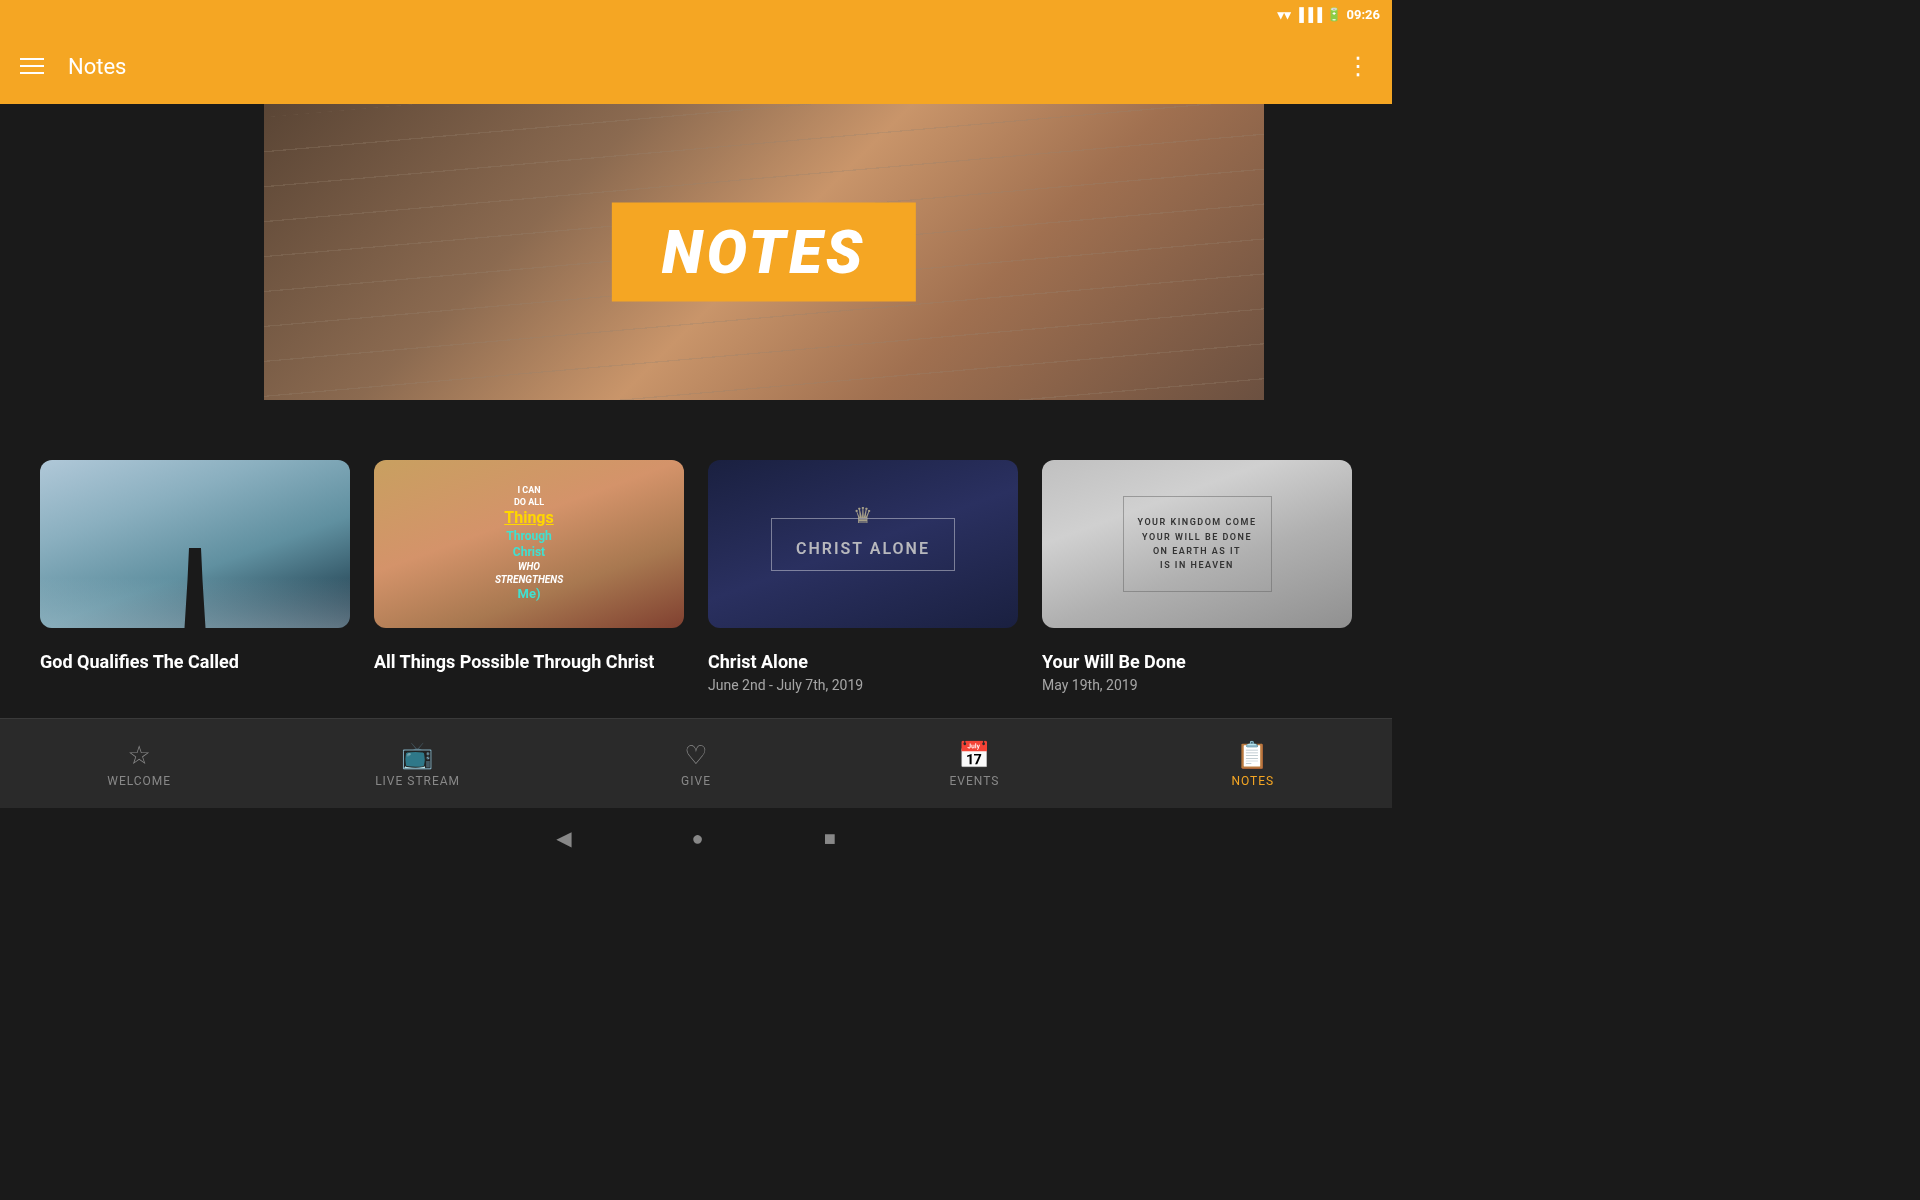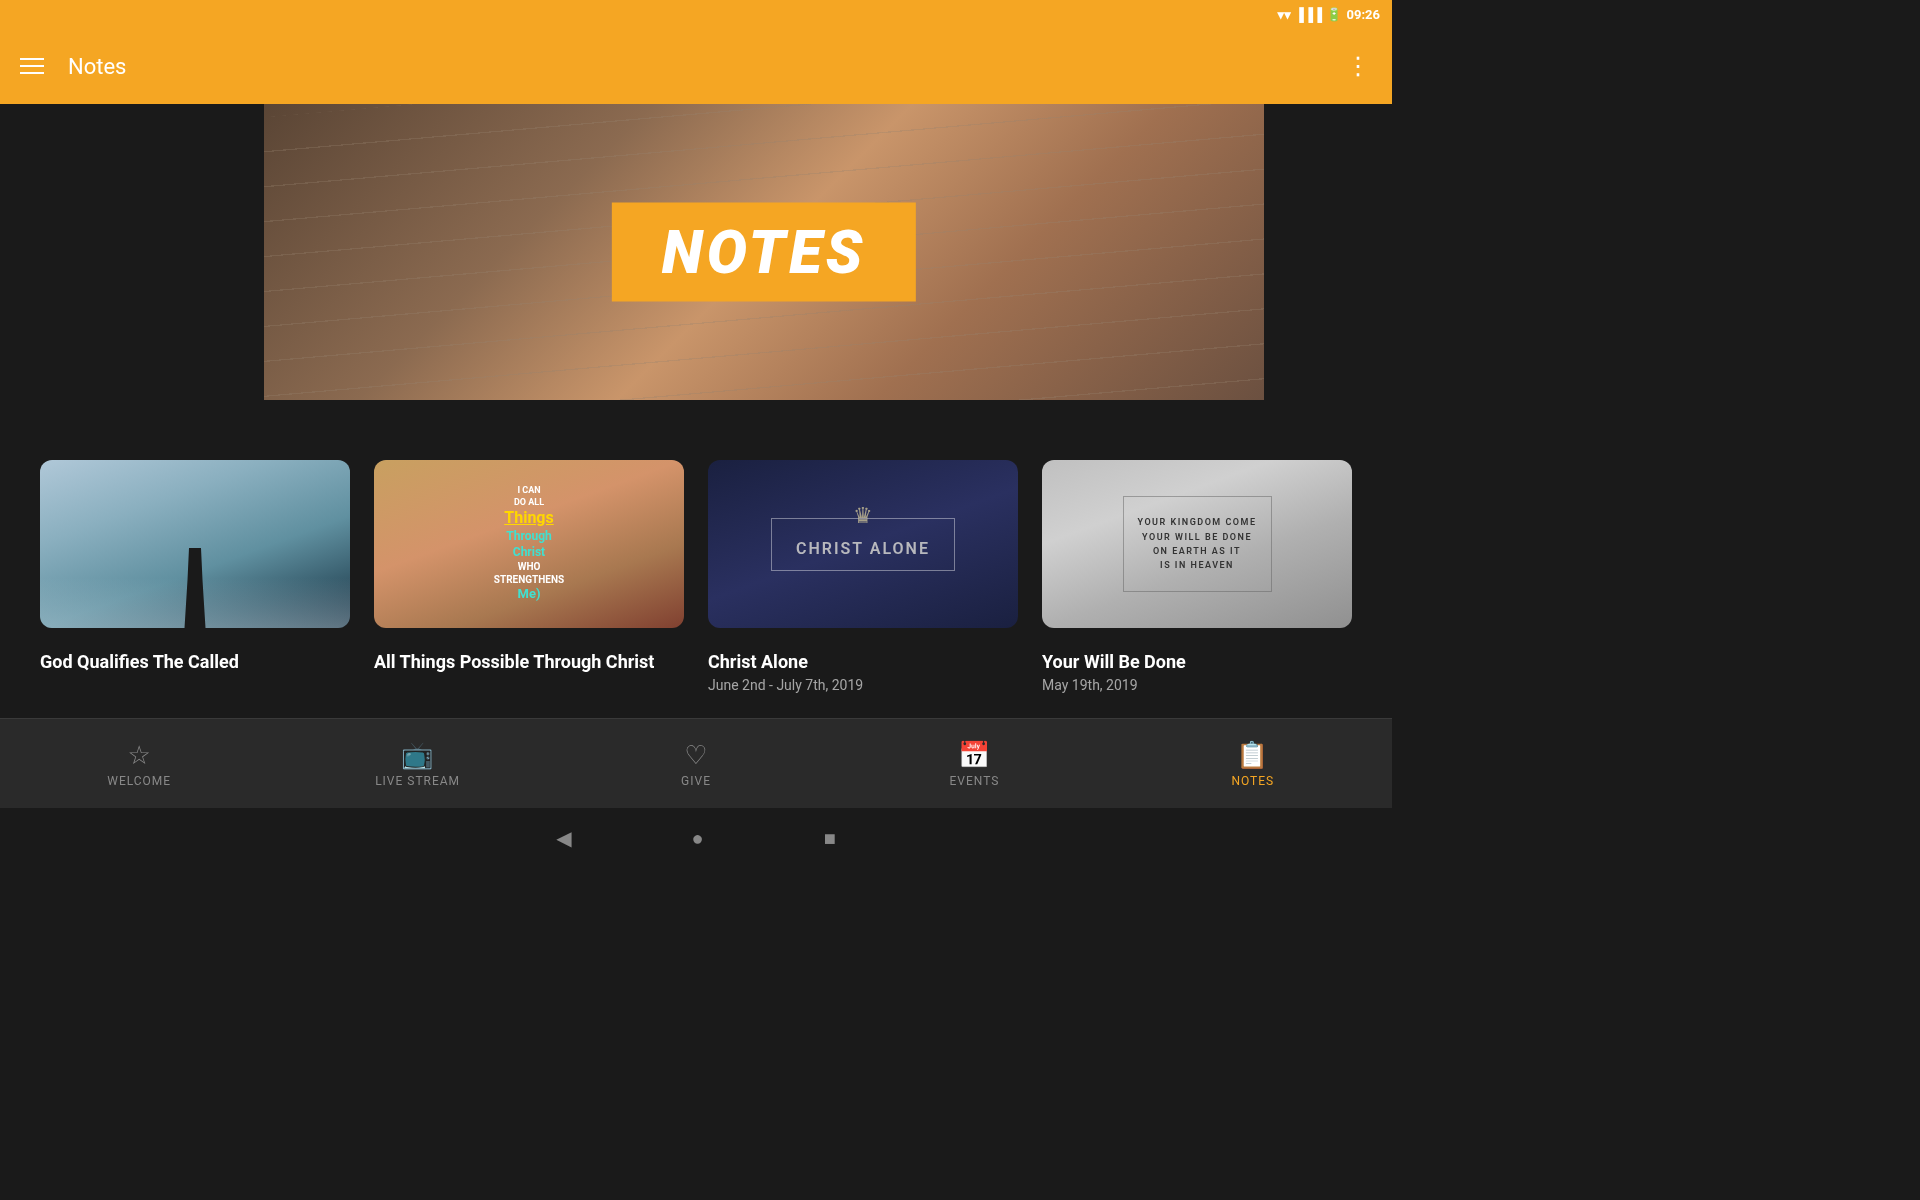--- a/index.html
+++ b/index.html
@@ -200,20 +200,21 @@
       font-size: 16px;
       text-decoration: underline;
     }
     .card-img-2-text .christ {
       color: #40e0d0;
       font-size: 12px;
     }
     .card-img-2-text .strengthens {
       color: white;
       font-size: 10px;
+      font-style: italic;
     }
     .card-img-2-text .me {
       color: #40e0d0;
       font-size: 13px;
     }
 
     
     .card-img-3 {
       background: linear-gradient(160deg, #1a2040 0%, #2a3060 50%, #1a2040 100%);
       display: flex;

